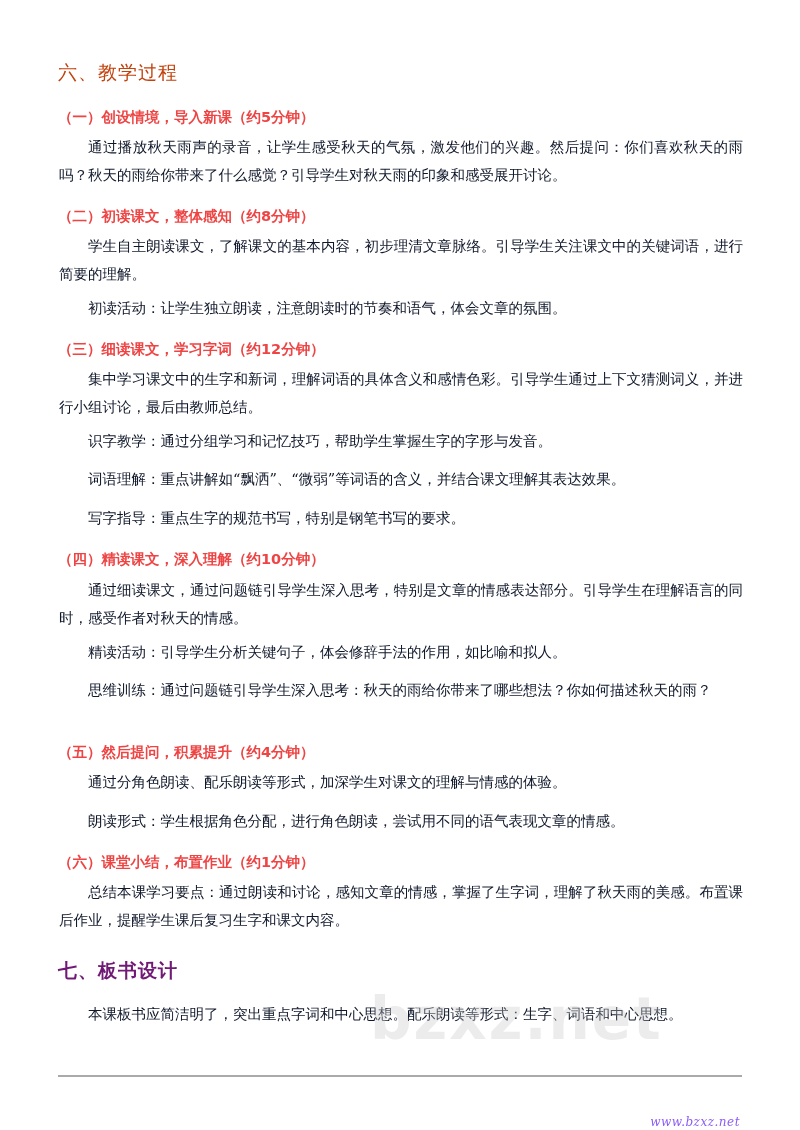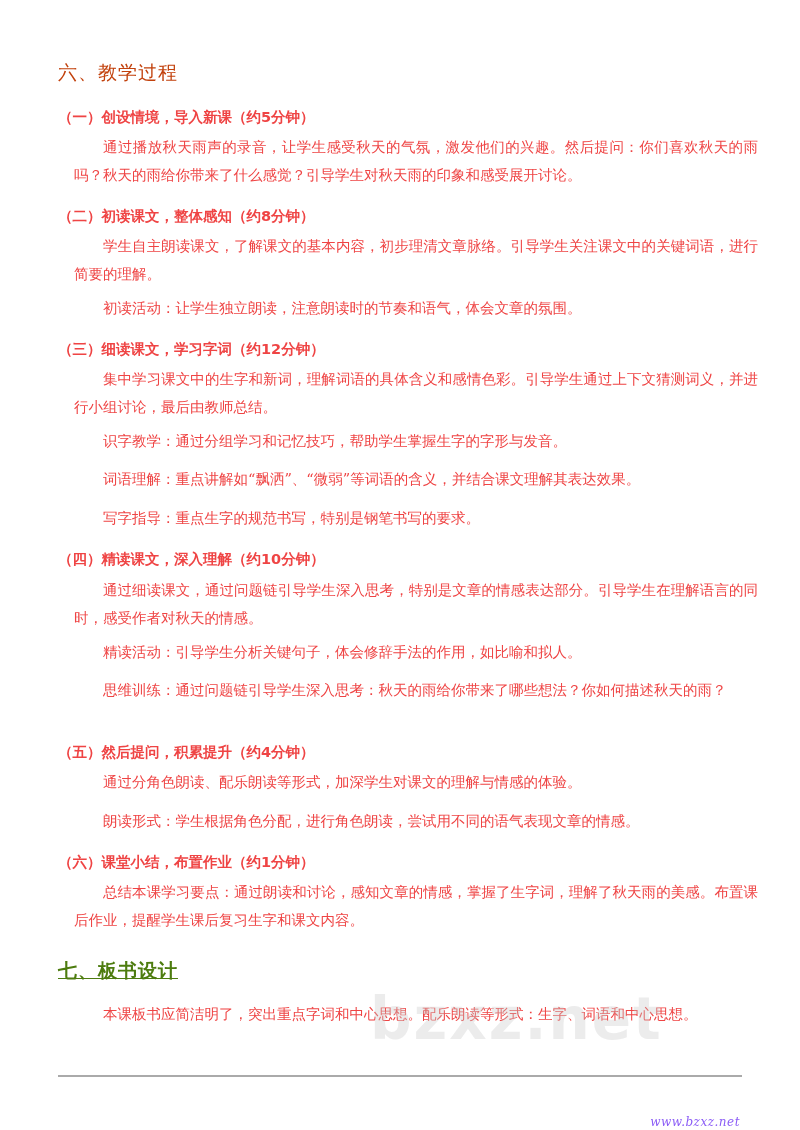--- a/index.html
+++ b/index.html
@@ -1,24 +1,24 @@
 <!DOCTYPE html>
 <html><head>
 <meta charset="utf-8">
 <style>
   html, body { margin: 0; padding: 0; background: #ffffff; }
   body { width: 800px; height: 1130px; position: relative; overflow: hidden;
          font-family: "DejaVu Serif", "Liberation Serif", serif; color: #333; }
   .page { position: absolute; left: 58px; top: 0; width: 684px; }
   .h1 { position: absolute; left: 0; font-size: 19px; color: #c2410c; letter-spacing: 1px; font-weight: normal; }
-  .h1.bold { font-weight: bold; color: #4d7c0f; text-decoration: underline; }
+  .h1.bold { font-weight: bold; color: #701a75; }
   .h2 { position: absolute; left: 0; font-size: 14.5px; font-weight: bold; color: #ef4444;
         font-family: "DejaVu Sans", "Liberation Sans", sans-serif; }
-  .p { position: absolute; left: 16px; width: 684px; font-size: 14.5px; line-height: 28px;
-       text-indent: 29px; color: #ef4444; margin: 0; text-align: justify; }
+  .p { position: absolute; left: 1px; width: 684px; font-size: 14.5px; line-height: 28px;
+       text-indent: 29px; color: #0f172a; margin: 0; text-align: justify; }
   .rule { position: absolute; left: 58px; top: 1075px; width: 684px; height: 2px; background: #aaa; }
   .footer { position: absolute; right: 60px; top: 1115px; font-size: 12px; font-style: italic;
             color: #8b5cf6; font-family: "DejaVu Serif", serif; letter-spacing: 0.5px; }
   .watermark { position: absolute; left: 370px; top: 985px; font-size: 58px; font-weight: bold;
                color: rgba(200,200,200,0.35); font-family: "DejaVu Sans", sans-serif; letter-spacing: 2px;
                pointer-events: none; }
 </style>
 </head>
 <body>
 

